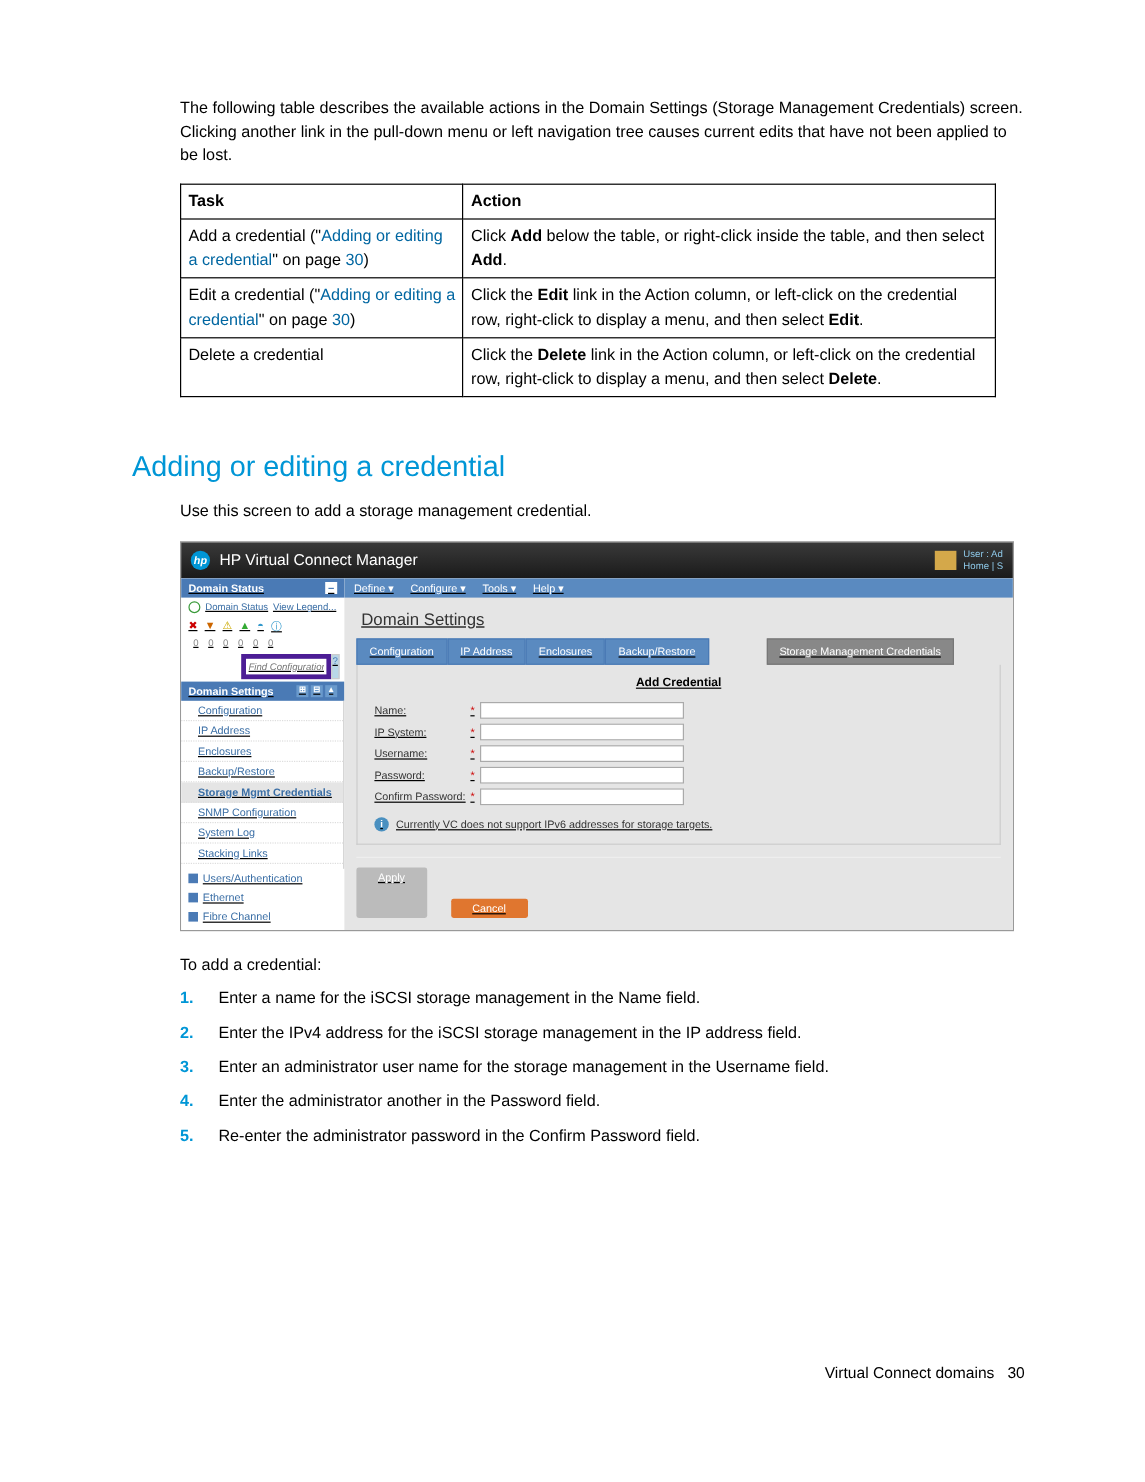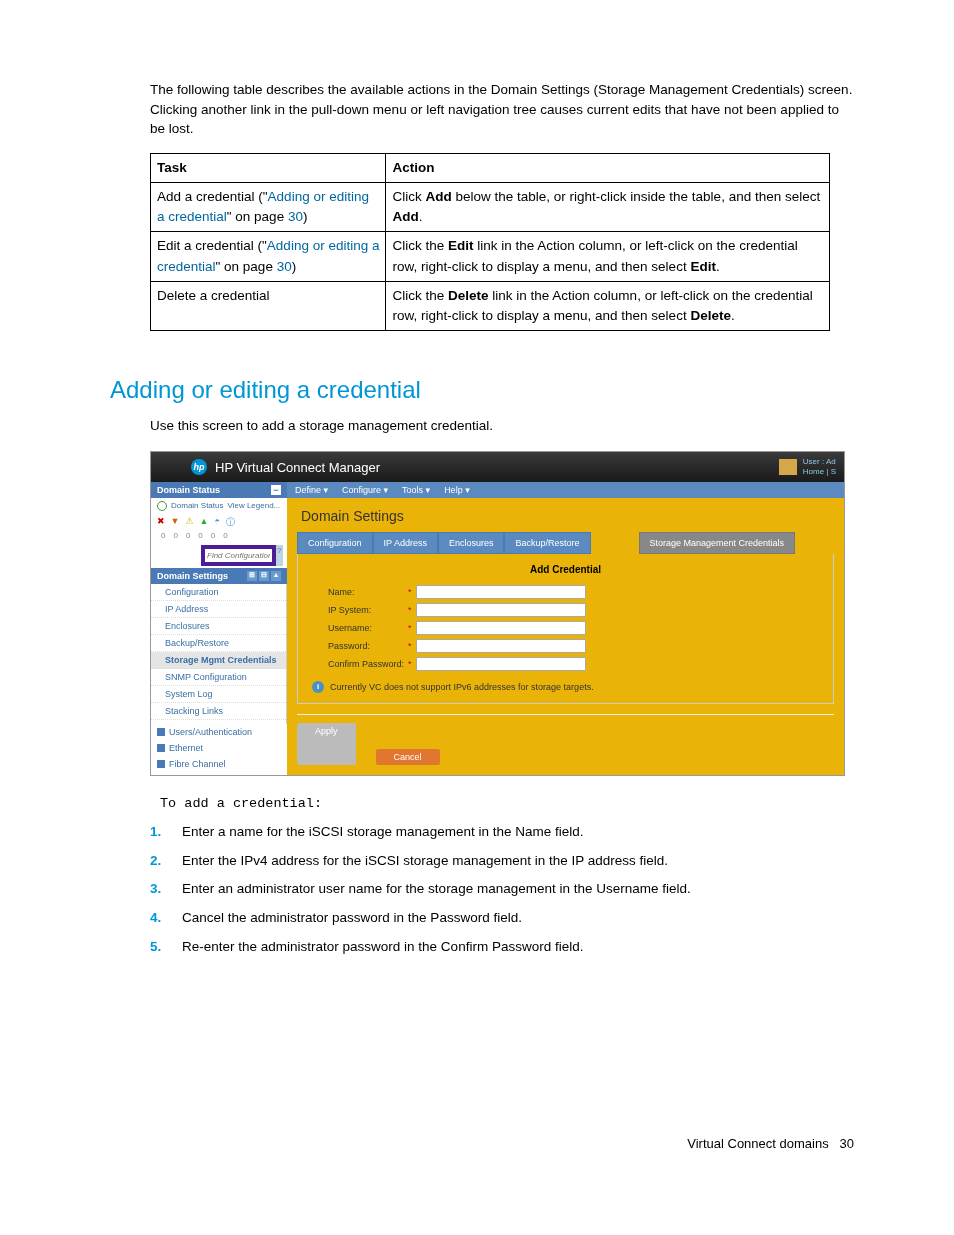--- a/index.html
+++ b/index.html
@@ -61,30 +61,30 @@
   }
   .ss-titlebar {
     background: linear-gradient(#3a3a3a, #1a1a1a);
     color: #fff;
     font-size: 13px;
     padding: 5px 8px;
     display: flex;
     align-items: center;
     justify-content: space-between;
   }
-  .ss-titlebar-left { display: flex; align-items: flex-end; gap: 8px; margin-left: 32px; }
+  .ss-titlebar-left { display: flex; align-items: flex-start; gap: 8px; }
   .hp-logo {
     width: 16px; height: 16px; border-radius: 50%;
     background: #0096d6; color:#fff; font-size:9px;
     display:flex; align-items:center; justify-content:center;
     font-weight:bold; font-style:italic;
   }
   .ss-titlebar-right { font-size: 8px; color: #8ec8e8; text-align: left; line-height:1.2;}
   .ss-home-icon { width:18px; height:16px; background:#d4a84a; display:inline-block; margin-right:6px;}
-  .ss-body { display:flex; }
+  .ss-body { display:flex;text-decoration:underline; }
   .ss-sidebar {
     width: 136px;
     background: #fff;
     font-size: 9px;
     color: #3a6ea5;
   }
   .ss-sidebar-header {
     background: #4a7ab5;
     color: #fff;
     padding: 3px 6px;
@@ -132,21 +132,21 @@
     font-weight:bold;
   }
   .ss-nav-top-item {
     padding: 3px 6px;
     font-size:9px; color:#3a6ea5;
     display:flex; align-items:center; gap:4px;
   }
   .ss-nav-top-item .sq { width:8px; height:8px; background:#4a7ab5;}
   .ss-main {
     flex:1;
-    background:#eab308;
+    background:#e5e5e5;
   }
   .ss-menubar {
     background:#5a8ac0;
     padding: 3px 8px;
     font-size:9px; color:#fff;
     display:flex; gap:14px;
   }
   .ss-main-title {
     padding:10px 14px 8px 14px;
     font-size:14px;
@@ -178,21 +178,21 @@
   .ss-panel-title {
     font-size:10px; font-weight:bold;
     text-align:center;
     margin-bottom:10px;
   }
   .ss-form-row {
     display:flex; align-items:center;
     margin-bottom:4px;
     font-size:9px;
   }
-  .ss-form-row label { width:80px; color:#333;margin-left:16px; }
+  .ss-form-row label { width:80px; color:#333; }
   .ss-form-row .req { color:#c00; margin-right:4px;}
   .ss-form-row input {
     flex:0 0 170px;
     height:14px;
     border:1px solid #aaa;
     font-size:9px;
   }
   .ss-info {
     font-size:9px; color:#333;
     margin-top:10px;
@@ -214,23 +214,22 @@
     padding:3px 18px;
     border-radius:2px;
     color:#fff;
     cursor:pointer;
   }
   .ss-button.apply { background:#bbb; }
   .ss-button.cancel { background:#e0762f;margin-top:26px; }
   
   .add-cred-intro {
     font-size:13.5px;
-    margin-left:25px;
+    margin-left:15px;
     margin-bottom:12px;
-    font-family:Liberation Mono, monospace;
   }
   ol.steps {
     margin-left:15px;
     list-style:none;
     counter-reset: step;
   }
   ol.steps li {
     counter-increment: step;
     font-size:13.5px;
     margin-bottom:10px;
@@ -424,21 +423,21 @@
         </div>
       </div>
     </div>
   </div>
 
   <p class="add-cred-intro">To add a credential:</p>
   <ol class="steps">
     <li>Enter a name for the iSCSI storage management in the Name field.</li>
     <li>Enter the IPv4 address for the iSCSI storage management in the IP address field.</li>
     <li>Enter an administrator user name for the storage management in the Username field.</li>
-    <li>Cancel the administrator password in the Password field.</li>
+    <li>Enter the administrator another in the Password field.</li>
     <li>Re-enter the administrator password in the Confirm Password field.</li>
   </ol>
 
 </div>
 
 <div class="footer">
   <span>Virtual Connect domains</span>&nbsp;&nbsp;&nbsp;<span>30</span>
 </div>
 
 </body></html>

